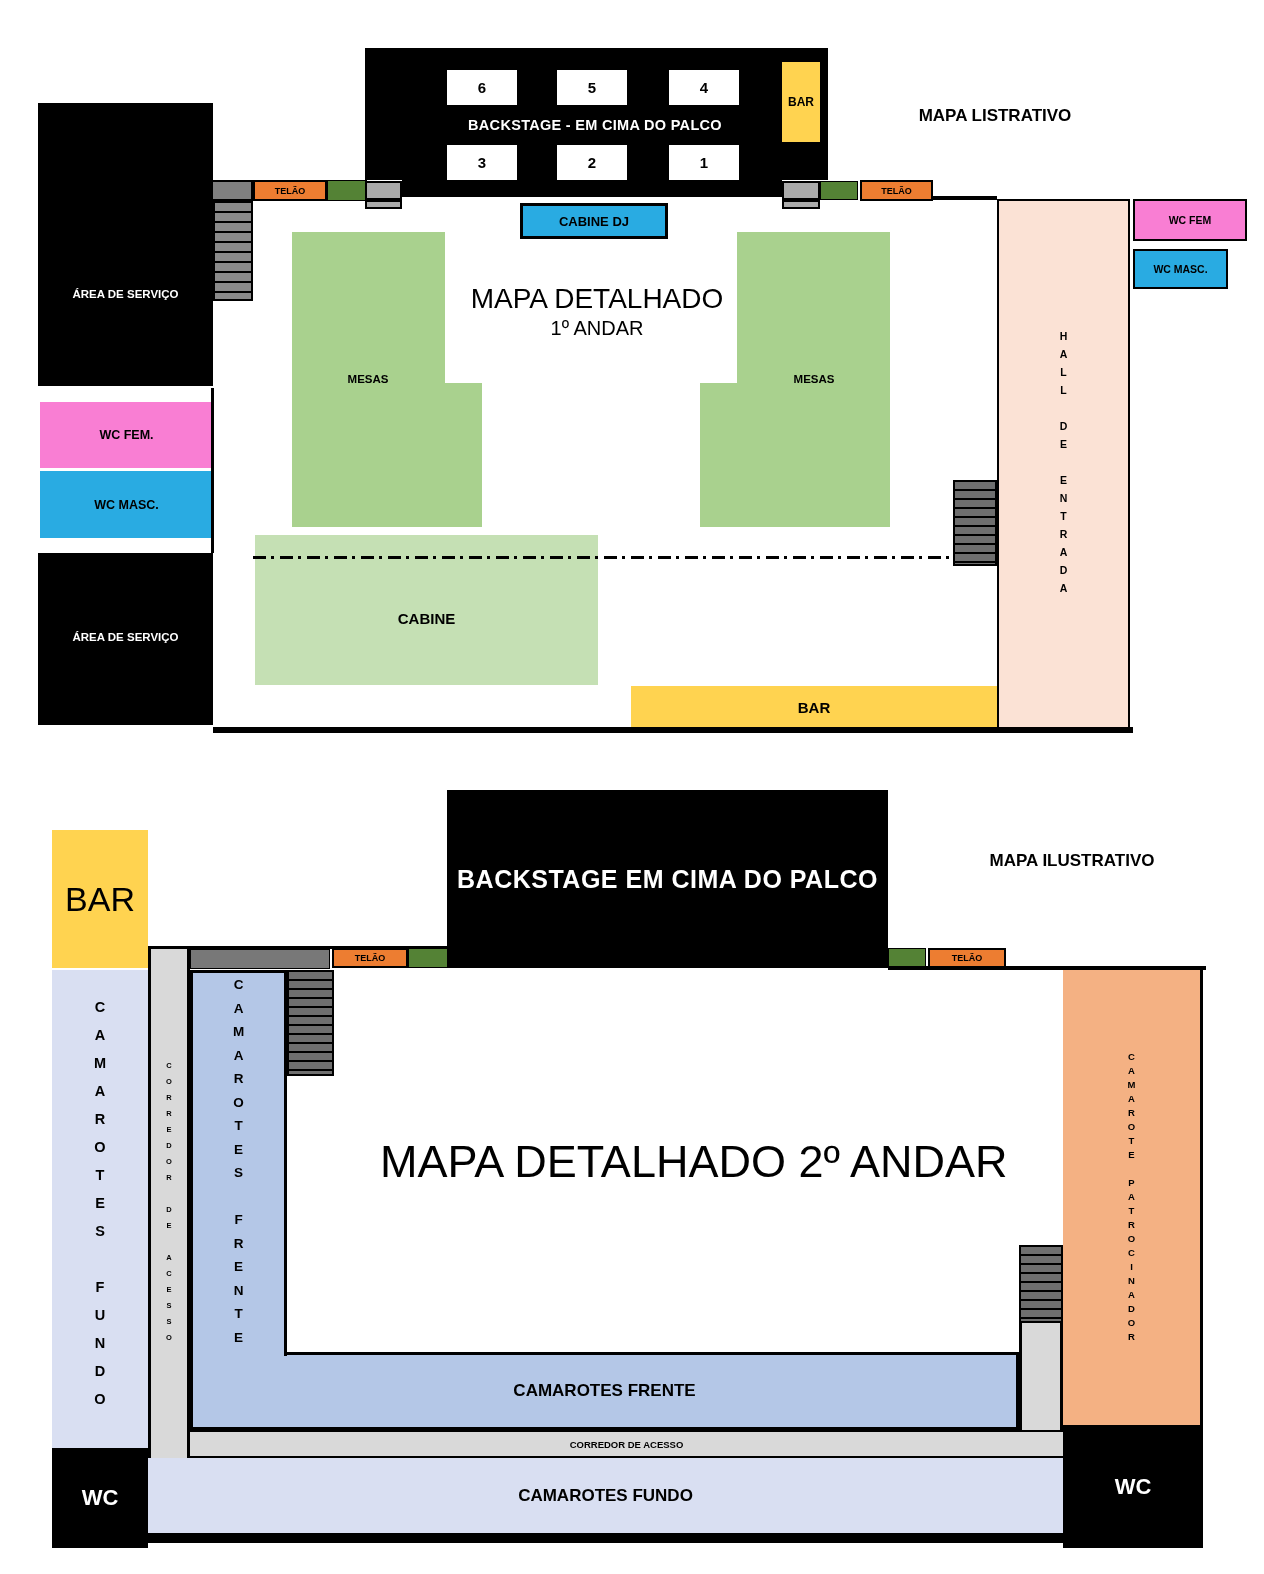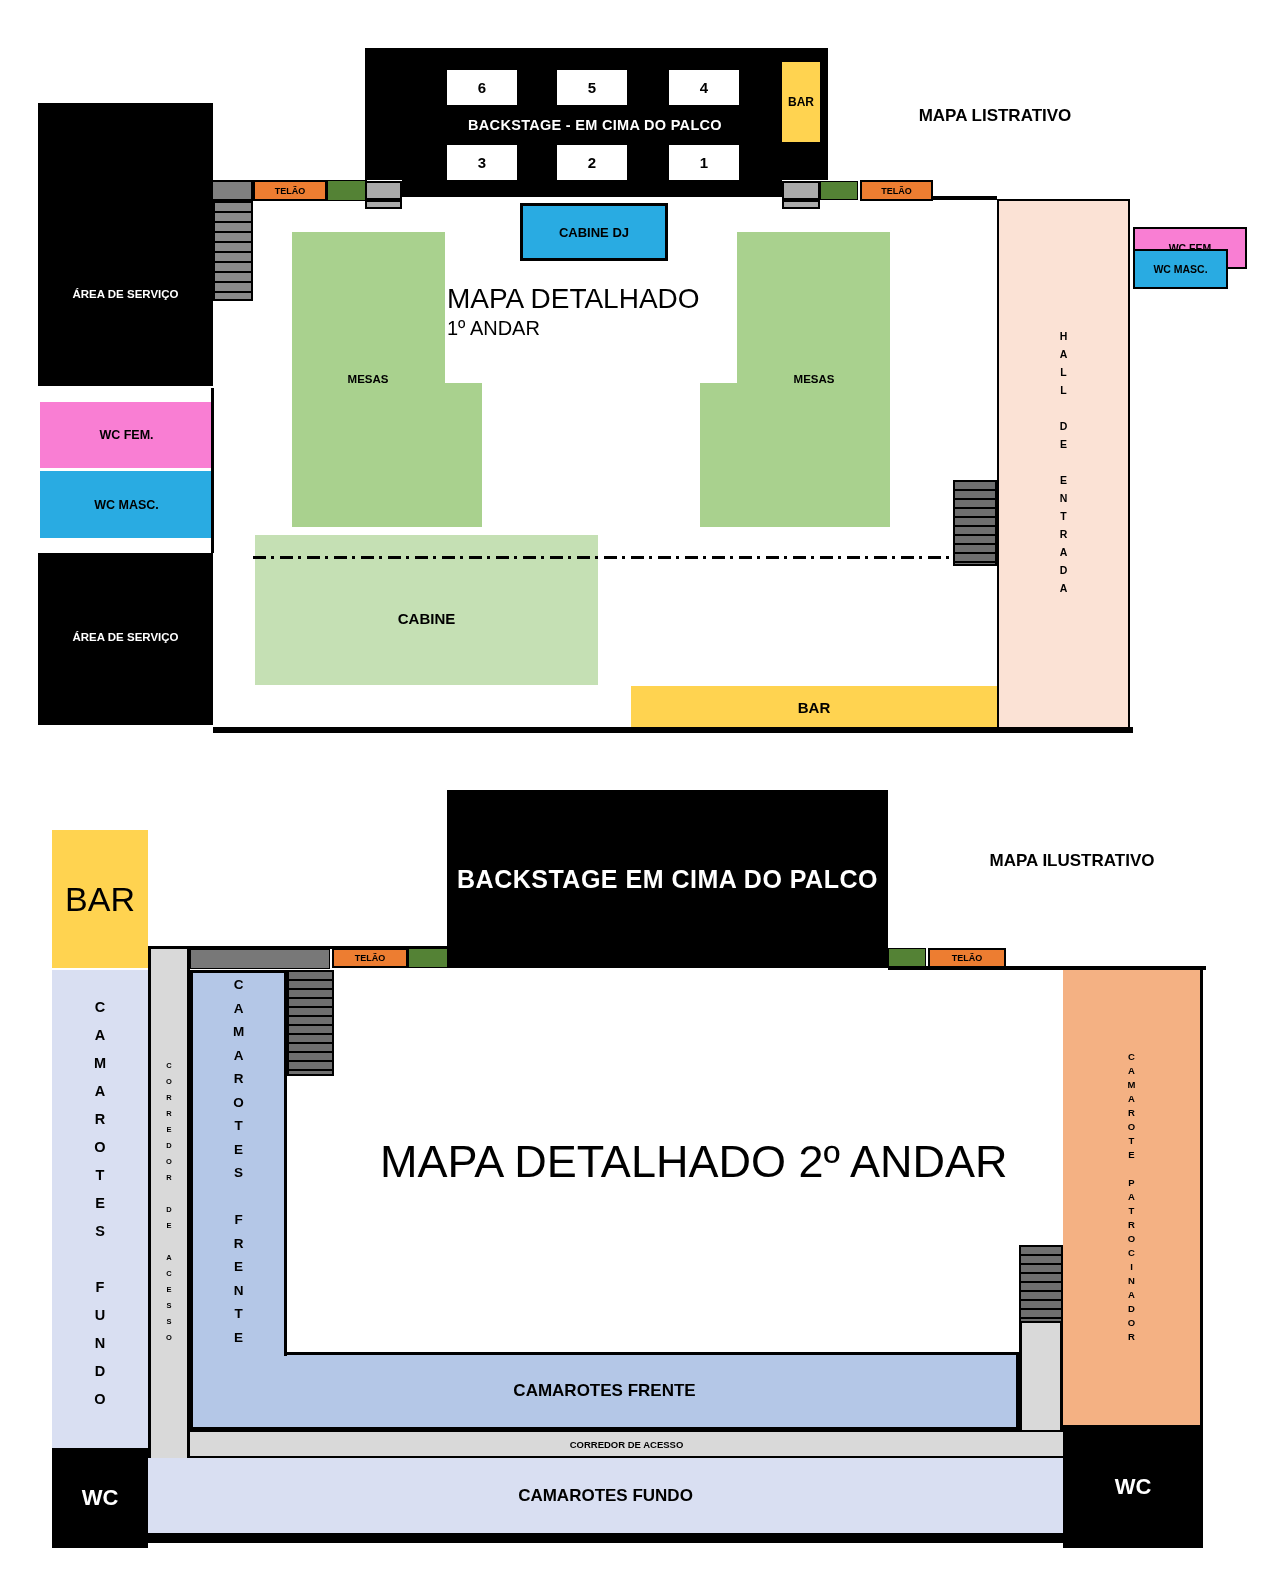--- a/index.html
+++ b/index.html
@@ -15,21 +15,21 @@
   .vtext { writing-mode:vertical-rl; text-orientation:upright; position:absolute;
            left:50%; top:50%; transform:translate(-50%,-50%); font-weight:bold;
            white-space:pre; }
   .stairs-v { background:repeating-linear-gradient(180deg,#8a8a8a 0 8px,#000 8px 10px);
               border:2px solid #000; }
   .stairs-d { background:repeating-linear-gradient(180deg,#6f6f6f 0 7px,#000 7px 9px);
               border:2px solid #000; }
   .dashline { height:3px;
               background:repeating-linear-gradient(90deg,#000 0 13px,transparent 13px 18px,#000 18px 21px,transparent 21px 27px); }
   .room-white { background:#fff; border:2px solid #000; }
-  .title { font-weight:400; color:#000; text-align:left; }
+  .title { font-weight:400; color:#000; text-align:center; }
 </style>
 </head>
 <body>
 
 <div id="canvas" style="--black: #000000; --bar_yellow: #FFD350; --telao_orange: #ED7D31; --dark_green: #548235; --mesas_green: #A9D18E; --bistro_green: #C5E0B4; --dj_blue: #29ABE2; --wc_pink: #F97ED3; --hall_peach: #FBE2D5; --lavender: #D9DFF2; --frente_blue: #B4C7E7; --corridor_gray: #D9D9D9; --landing_gray: #808080; --small_gray: #ABABAB; --dark_bar_gray: #787878; --salmon: #F4B183;">
 
   <div>
 
     <div class="abs lbl" style="left:870px; top:105px; width:250px; height:22px; font-size:17px;">MAPA LISTRATIVO</div>
 
@@ -53,21 +53,21 @@
     <div class="abs" style="left:327px; top:180px; width:40px; height:21px; background:var(--dark_green); border:1px solid #000;"></div>
     <div class="abs" style="left:365px; top:181px; width:37px; height:19px; background:var(--small_gray); border:2px solid #000;"></div>
     <div class="abs" style="left:365px; top:200px; width:37px; height:9px; background:var(--small_gray); border:2px solid #000;"></div>
 
     <div class="abs" style="left:782px; top:181px; width:38px; height:19px; background:var(--small_gray); border:2px solid #000;"></div>
     <div class="abs" style="left:782px; top:200px; width:38px; height:9px; background:var(--small_gray); border:2px solid #000;"></div>
     <div class="abs" style="left:820px; top:181px; width:38px; height:19px; background:var(--dark_green); border:1px solid #000;"></div>
     <div class="abs lbl" style="left:860px; top:180px; width:73px; height:21px; background:var(--telao_orange); border:2px solid #000; font-size:9px;">TELÃO</div>
     <div class="abs blk" style="left:933px; top:196px; width:64px; height:4px;"></div>
 
-    <div class="abs lbl" style="left:520px; top:203px; width:148px; height:58px; background:var(--dj_blue); border:3px solid #000; font-size:13px;">CABINE DJ</div>
+    <div class="abs lbl" style="left:520px; top:203px; width:148px; height:36px; background:var(--dj_blue); border:3px solid #000; font-size:13px;">CABINE DJ</div>
 
     <div class="abs blk" style="left:38px; top:103px; width:175px; height:283px;"></div>
     <div class="abs lbl white-lbl" style="left:38px; top:284px; width:175px; height:20px; font-size:11.5px;">ÁREA DE SERVIÇO</div>
     <div class="abs stairs-v" style="left:213px; top:201px; width:40px; height:100px;"></div>
 
     <div class="abs lbl" style="left:40px; top:402px; width:173px; height:66px; background:var(--wc_pink); font-size:12.5px;">WC FEM.</div>
     <div class="abs lbl" style="left:40px; top:471px; width:173px; height:67px; background:var(--dj_blue); font-size:12.5px;">WC MASC.</div>
     <div class="abs blk" style="left:211px; top:388px; width:3px; height:165px;"></div>
 
     <div class="abs blk" style="left:38px; top:553px; width:175px; height:172px;"></div>
@@ -88,21 +88,21 @@
     <div class="abs lbl" style="left:255px; top:608px; width:343px; height:20px; font-size:15px;">CABINE</div>
     <div class="abs dashline" style="left:253px; top:556px; width:744px;"></div>
 
     <div class="abs lbl" style="left:631px; top:686px; width:366px; height:42px; background:var(--bar_yellow); font-size:15px;">BAR</div>
 
     <div class="abs" style="left:997px; top:199px; width:133px; height:532px; background:var(--hall_peach); border:2px solid #000;">
       <span class="vtext" style="font-size:10.5px; letter-spacing:6px;">HALL DE ENTRADA</span>
     </div>
     <div class="abs stairs-d" style="left:953px; top:480px; width:44px; height:86px;"></div>
 
-    <div class="abs lbl" style="left:1133px; top:199px; width:114px; height:42px; background:var(--wc_pink); border:2px solid #000; font-size:10.5px;margin-top:28px;">WC FEM</div>
+    <div class="abs lbl" style="left:1133px; top:199px; width:114px; height:42px; background:var(--wc_pink); border:2px solid #000; font-size:10.5px;">WC FEM</div>
     <div class="abs lbl" style="left:1133px; top:249px; width:95px; height:40px; background:var(--dj_blue); border:2px solid #000; font-size:10.5px;">WC MASC.</div>
 
     <div class="abs blk" style="left:213px; top:727px; width:920px; height:6px;"></div>
   </div>
 
   <div>
 
     <div class="abs lbl" style="left:947px; top:840px; width:250px; height:22px; font-size:17px;margin-top:10px;">MAPA ILUSTRATIVO</div>
 
     <div class="abs" style="left:52px; top:830px; width:96px; height:138px; background:var(--bar_yellow);">

